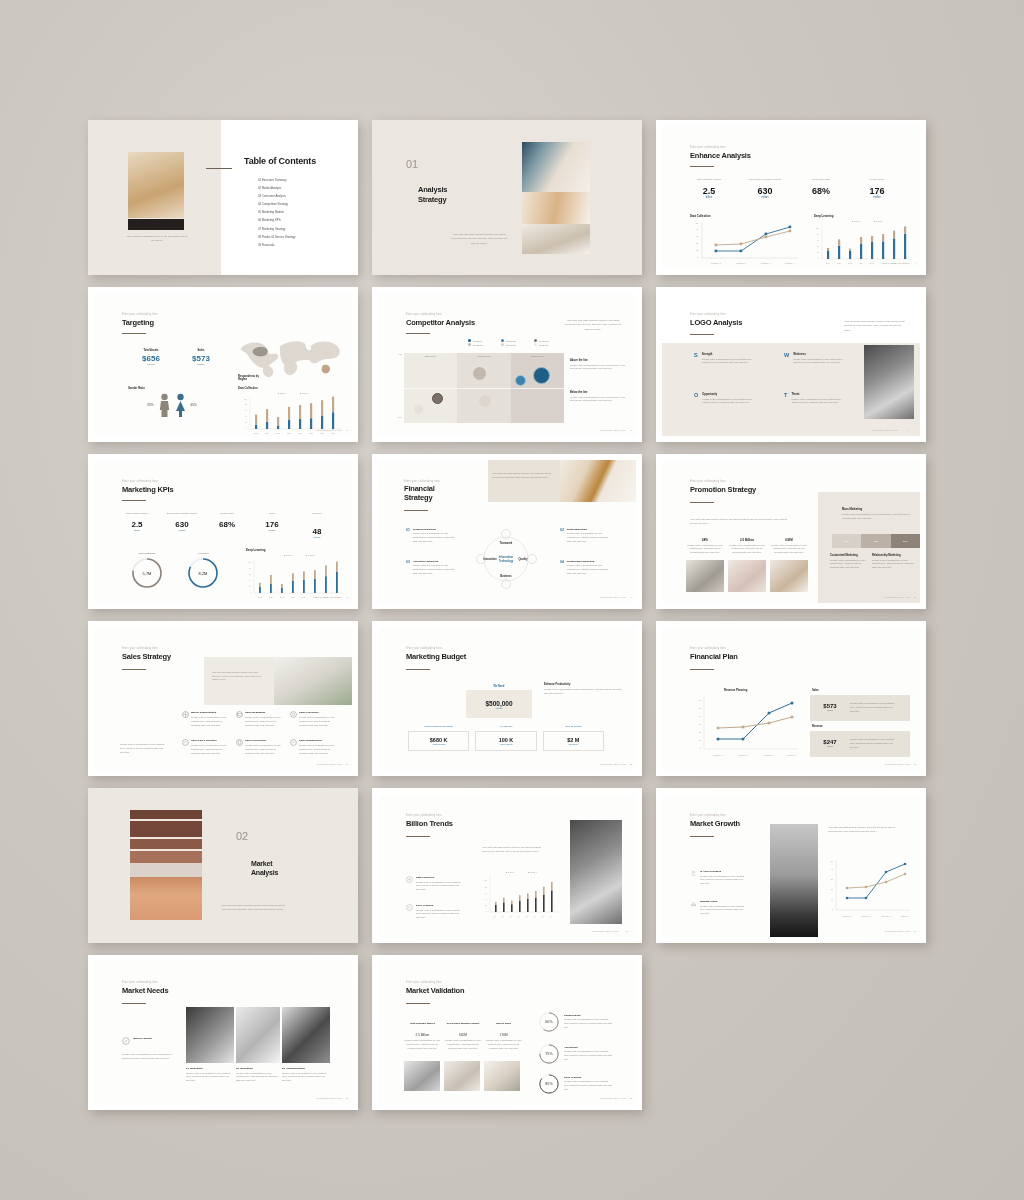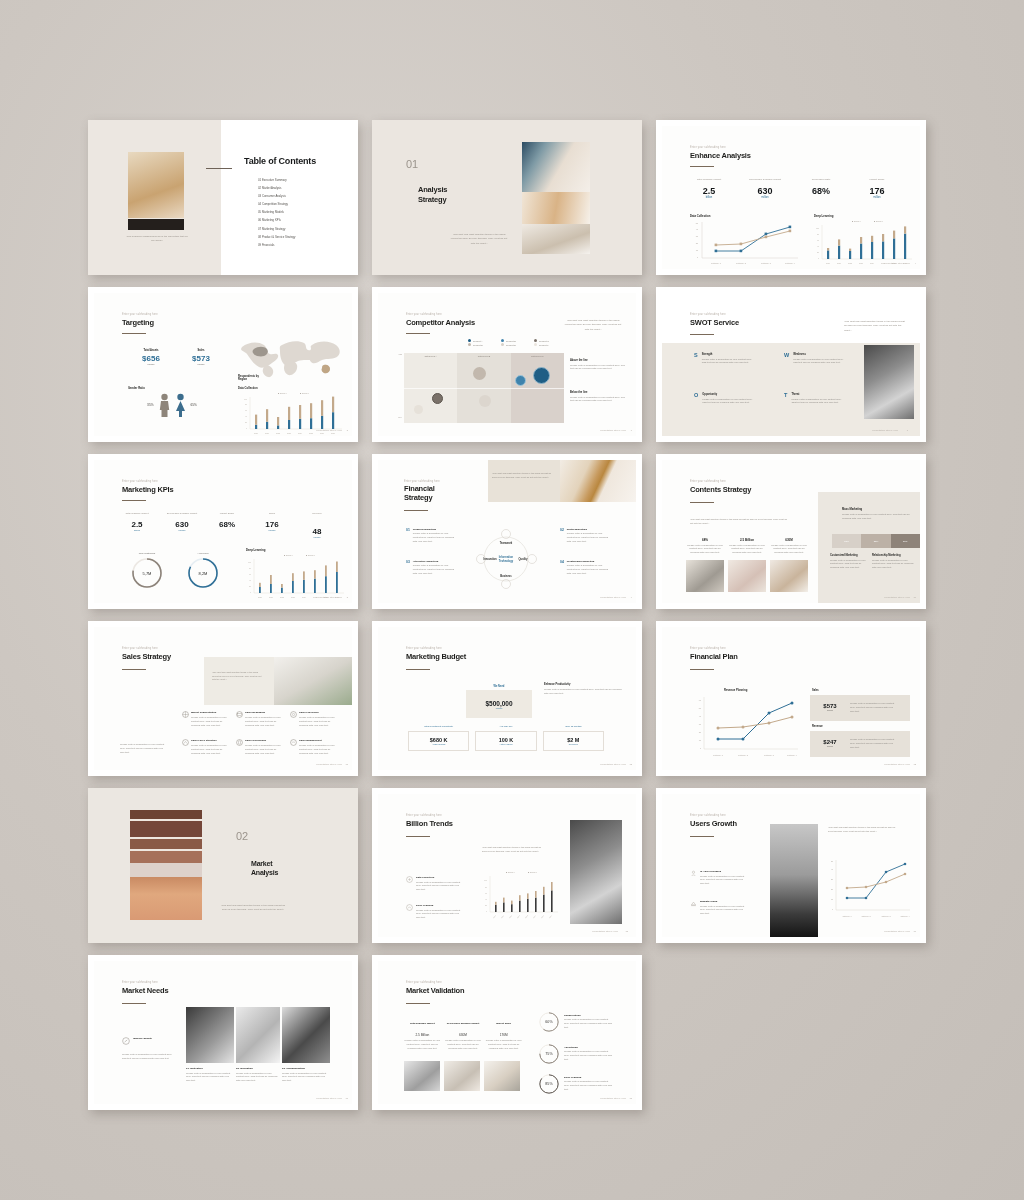--- a/index.html
+++ b/index.html
@@ -369,21 +369,21 @@
       <div class="foot">Presentation Title in Here</div>
       <div class="pg" style="right:4px">6</div>
     </div>
   </div>
 
   <div class="slide">
     <div class="inner">
       <div style="position:absolute;left:0;top:0;right:0;height:50px;background:#fff"></div>
       <div style="position:absolute;left:0;top:50px;right:0;bottom:0;background:#eeeae3"></div>
       <div class="eyebrow" style="position:absolute;left:28px;top:20px">Enter your subheading here</div>
-      <div class="title" style="position:absolute;left:28px;top:25px;font-size:7.5px">SWOT Service</div>
+      <div class="title" style="position:absolute;left:28px;top:25px;font-size:7.5px">LOGO Analysis</div>
       <div class="rule" style="position:absolute;left:28px;top:41px;width:24px"></div>
       <div class="quote" style="position:absolute;right:14px;top:27px;width:62px;text-align:left">"The best and most beautiful things in the world cannot be seen or even touched. They must be felt with the heart."</div>
       <div style="position:absolute;right:6px;top:52px;width:50px;height:74px;" class="gray-img"></div>
 
       <div style="position:absolute;left:32px;top:60px;display:flex;align-items:flex-start;gap:4px">
         <div style="font-size:5.5px;font-weight:bold;color:#2f6f96;line-height:1">S</div>
         <div style="width:52px">
             <div class="lbl-b" style="font-size:2.6px">Strength</div>
         <div class="body-txt" style="margin-top:1.5px">Please enter a description of your content here. This text can be replaced with your own text.</div>
           </div>
@@ -567,21 +567,21 @@
       </svg>
       <div class="foot">Presentation Title in Here</div>
       <div class="pg" style="right:4px">9</div>
     </div>
   </div>
 
   <div class="slide">
     <div class="inner">
       <div style="position:absolute;right:0;top:32px;bottom:0;width:102px;background:#ebe7e0"></div>
       <div class="eyebrow" style="position:absolute;left:28px;top:20px">Enter your subheading here</div>
-      <div class="title" style="position:absolute;left:28px;top:25px;font-size:7.5px">Contents Strategy</div>
+      <div class="title" style="position:absolute;left:28px;top:25px;font-size:7.5px">Promotion Strategy</div>
       <div class="rule" style="position:absolute;left:28px;top:42px;width:24px"></div>
       <div class="quote" style="position:absolute;left:28px;top:58px;width:100px;font-size:2.3px">"The best and most beautiful things in the world cannot be seen or even touched. They must be felt with the heart."</div>
 
       <div style="position:absolute;left:24px;top:78px;width:122px;display:flex;justify-content:space-between">
         <div style="width:38px;text-align:center">
           <div class="lbl-b" style="font-size:3px">68%</div>
           <div class="body-txt" style="margin-top:1.5px">Please enter a description of your content here. This text can be replaced with your own text.</div>
         </div>
         <div style="width:38px;text-align:center">
           <div class="lbl-b" style="font-size:3px">2.5 Billion</div>
@@ -896,21 +896,21 @@
         </g>
       </svg>
       <div class="foot" style="right:18px">Presentation Title in Here</div>
       <div class="pg" style="right:8px">15</div>
     </div>
   </div>
 
   <div class="slide">
     <div class="inner">
       <div class="eyebrow" style="position:absolute;left:28px;top:20px">Enter your subheading here</div>
-      <div class="title" style="position:absolute;left:28px;top:25px;font-size:7.5px">Users Growth</div>
+      <div class="title" style="position:absolute;left:28px;top:25px;font-size:7.5px">Market Growth</div>
       <div class="rule" style="position:absolute;left:28px;top:42px;width:24px"></div>
       <div style="position:absolute;left:108px;top:30px;width:48px;bottom:0;background:linear-gradient(180deg,#c7c7c7,#9b9b9b 45%,#3b3b3b 80%,#141414)"></div>
       <div class="quote" style="position:absolute;left:166px;top:32px;width:68px;font-size:2.3px">"The best and most beautiful things in the world cannot be seen or even touched. They must be felt with the heart."</div>
 
       <div style="position:absolute;left:28px;top:76px;display:flex;gap:3px">
         <svg width="7" height="7" viewBox="0 0 10 10">
             <circle cx="5" cy="3.2" r="1.6" fill="none" stroke="#a79e94" stroke-width="0.6"></circle>
             <path d="M2.6 8.4c0-1.8 4.8-1.8 4.8 0" fill="none" stroke="#a79e94" stroke-width="0.6"></path>
           </svg>
         <div style="width:48px">

